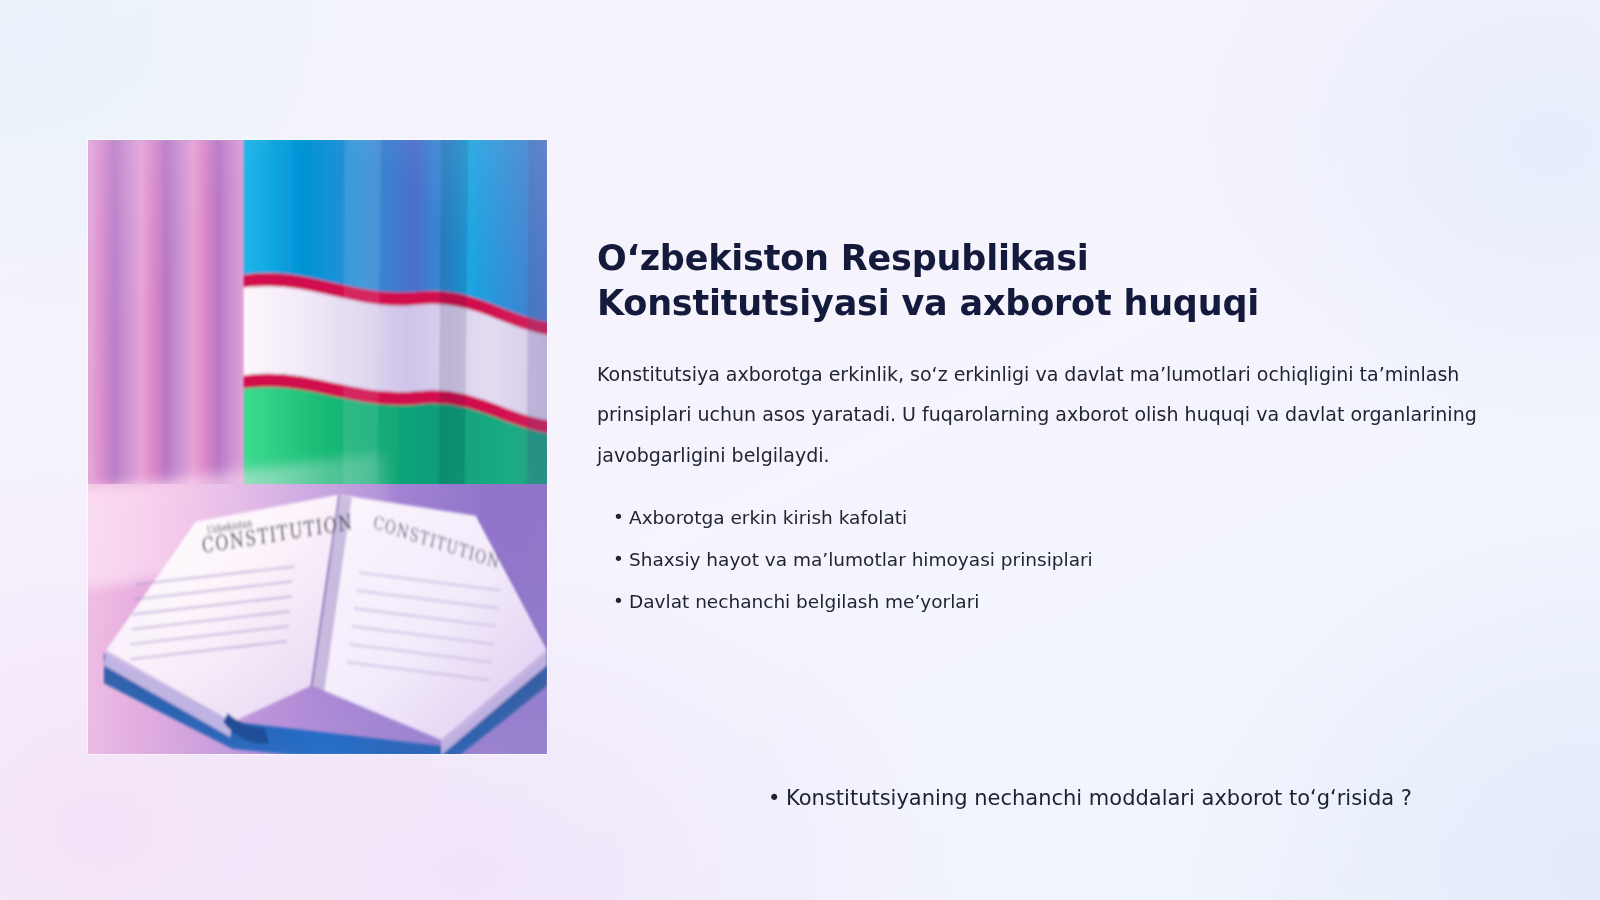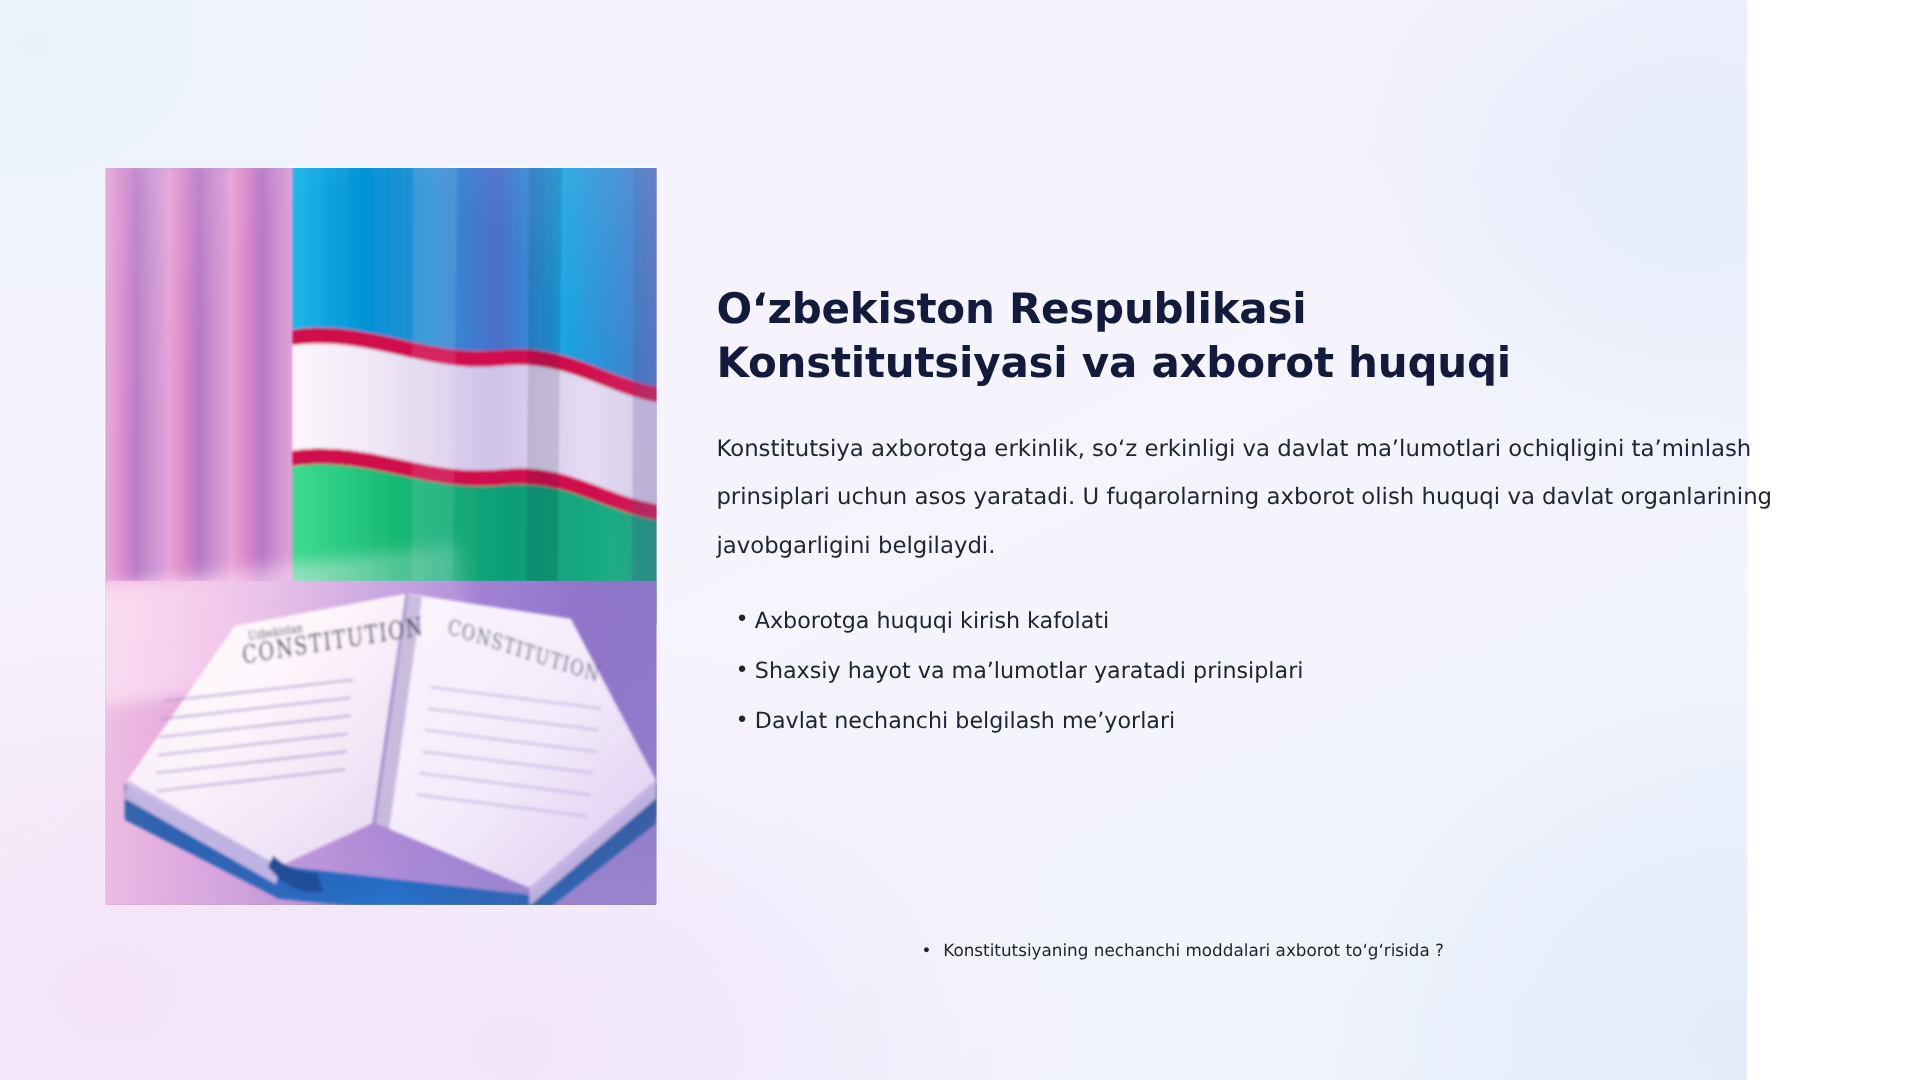--- a/index.html
+++ b/index.html
@@ -6,21 +6,21 @@
 
   html, body {
     width:1600px; height:900px;
     overflow:hidden;
     font-family:"DejaVu Sans", sans-serif;
   }
 
   
   #slide {
     position:relative;
-    width:1456px; height:900px;
+    width:1600px; height:900px;
     background:
       radial-gradient(ellipse 620px 520px at 6% 92%,  rgba(244,226,248,.95) 0%, rgba(244,230,250,0) 70%),
       radial-gradient(ellipse 700px 480px at 30% 97%, rgba(240,226,250,.85) 0%, rgba(240,228,250,0) 72%),
       radial-gradient(ellipse 520px 420px at 97% 16%, rgba(228,236,250,.9) 0%, rgba(228,236,250,0) 74%),
       radial-gradient(ellipse 560px 520px at 99% 96%, rgba(226,234,250,.9) 0%, rgba(226,234,250,0) 72%),
       radial-gradient(ellipse 460px 380px at 2% 4%,   rgba(232,242,250,.9) 0%, rgba(232,242,250,0) 75%),
       linear-gradient(155deg, #f3f4fd 0%, #f5f2fc 28%, #f6f4fd 52%, #f2f5fd 76%, #eef3fc 100%);
   }
 
   
@@ -118,21 +118,21 @@
     left:0; top:-1px;
     color:#202535;
     font-size:18.5px;
   }
 
   
   #question {
     position:absolute;
     left:768px; top:783px;
     color:#1d2233;
-    font-size:14px;
+    font-size:21px;
     line-height:1.5;
     padding-left:18px;
     white-space:nowrap;
   }
   #question::before {
     content:"\2022";
     position:absolute;
     left:0; top:0;
     color:#1d2233;
   }
@@ -266,21 +266,21 @@
   </div>
 
   <div id="text-col">
 
     <h1 id="headline">Oʻzbekiston Respublikasi
 Konstitutsiyasi va axborot huquqi</h1>
 
     <p id="paragraph">Konstitutsiya axborotga erkinlik, so‘z erkinligi va davlat ma’lumotlari ochiqligini ta’minlash prinsiplari uchun asos yaratadi. U fuqarolarning axborot olish huquqi va davlat organlarining javobgarligini belgilaydi.</p>
 
     <ul id="bullet-list">
-      <li>Axborotga huquqi kirish kafolati</li>
-      <li>Shaxsiy hayot va ma’lumotlar yaratadi prinsiplari</li>
+      <li>Axborotga erkin kirish kafolati</li>
+      <li>Shaxsiy hayot va ma’lumotlar himoyasi prinsiplari</li>
       <li>Davlat nechanchi belgilash me’yorlari</li>
     </ul>
   </div>
 
   <div id="question">Konstitutsiyaning nechanchi moddalari axborot to‘g‘risida ?</div>
 
 </div>
 
 </body></html>

